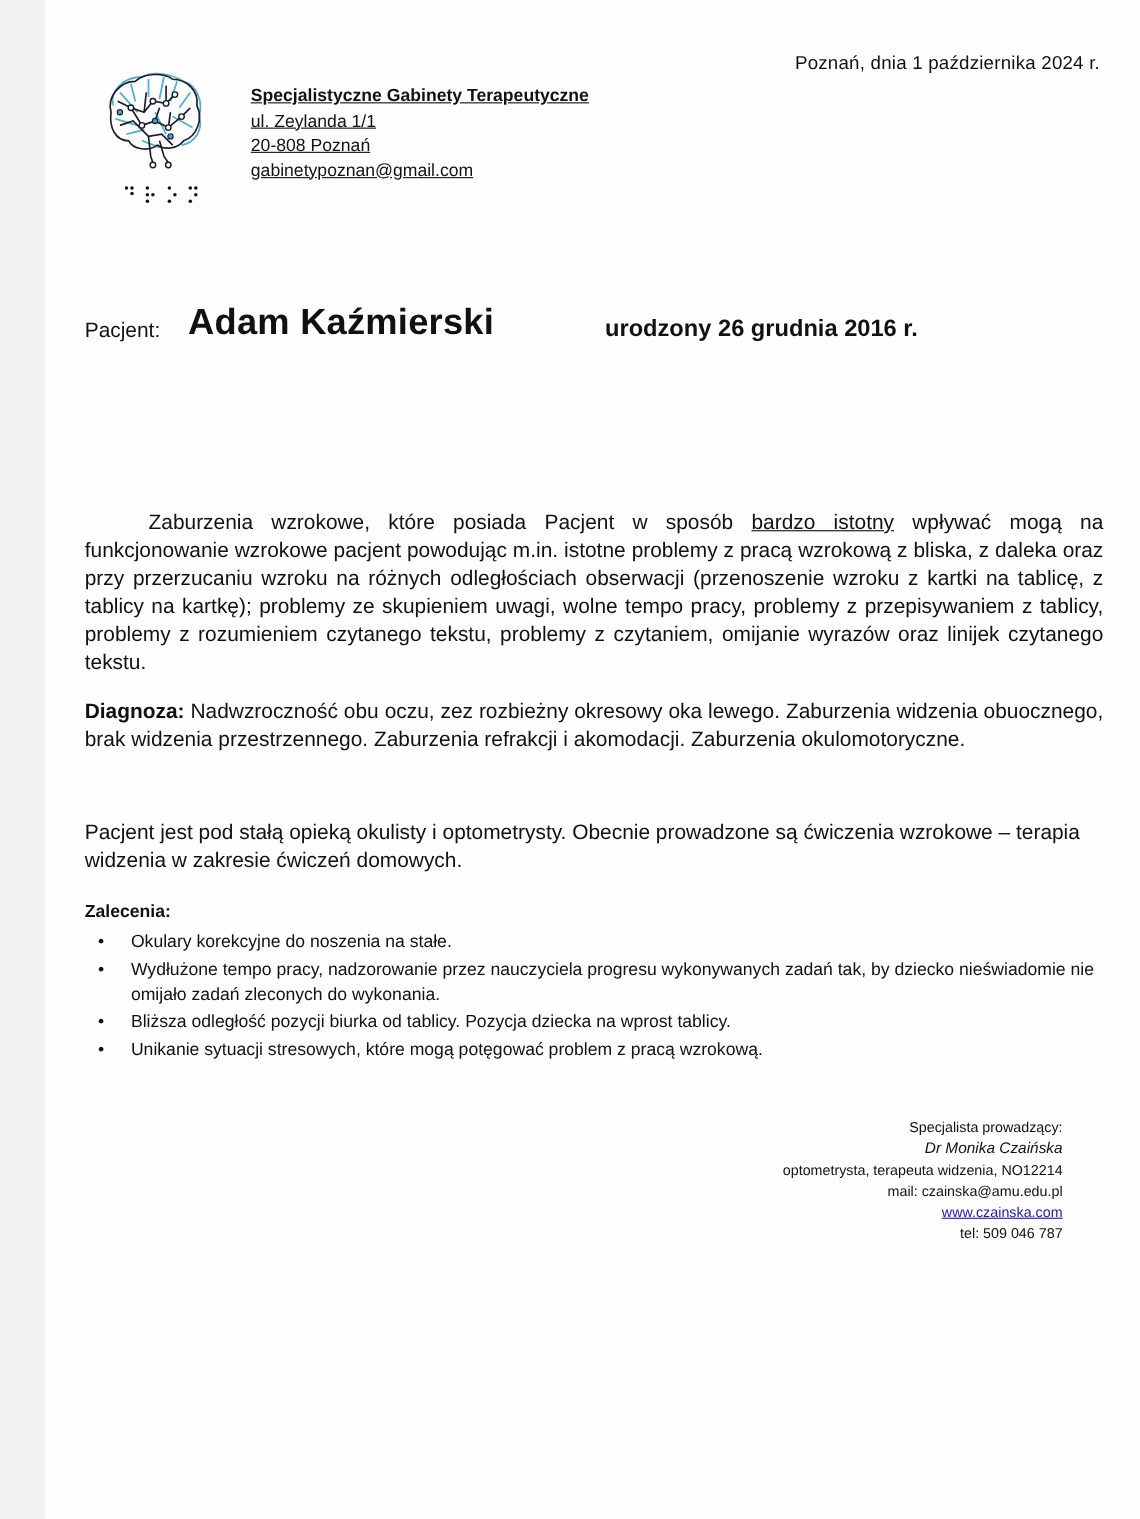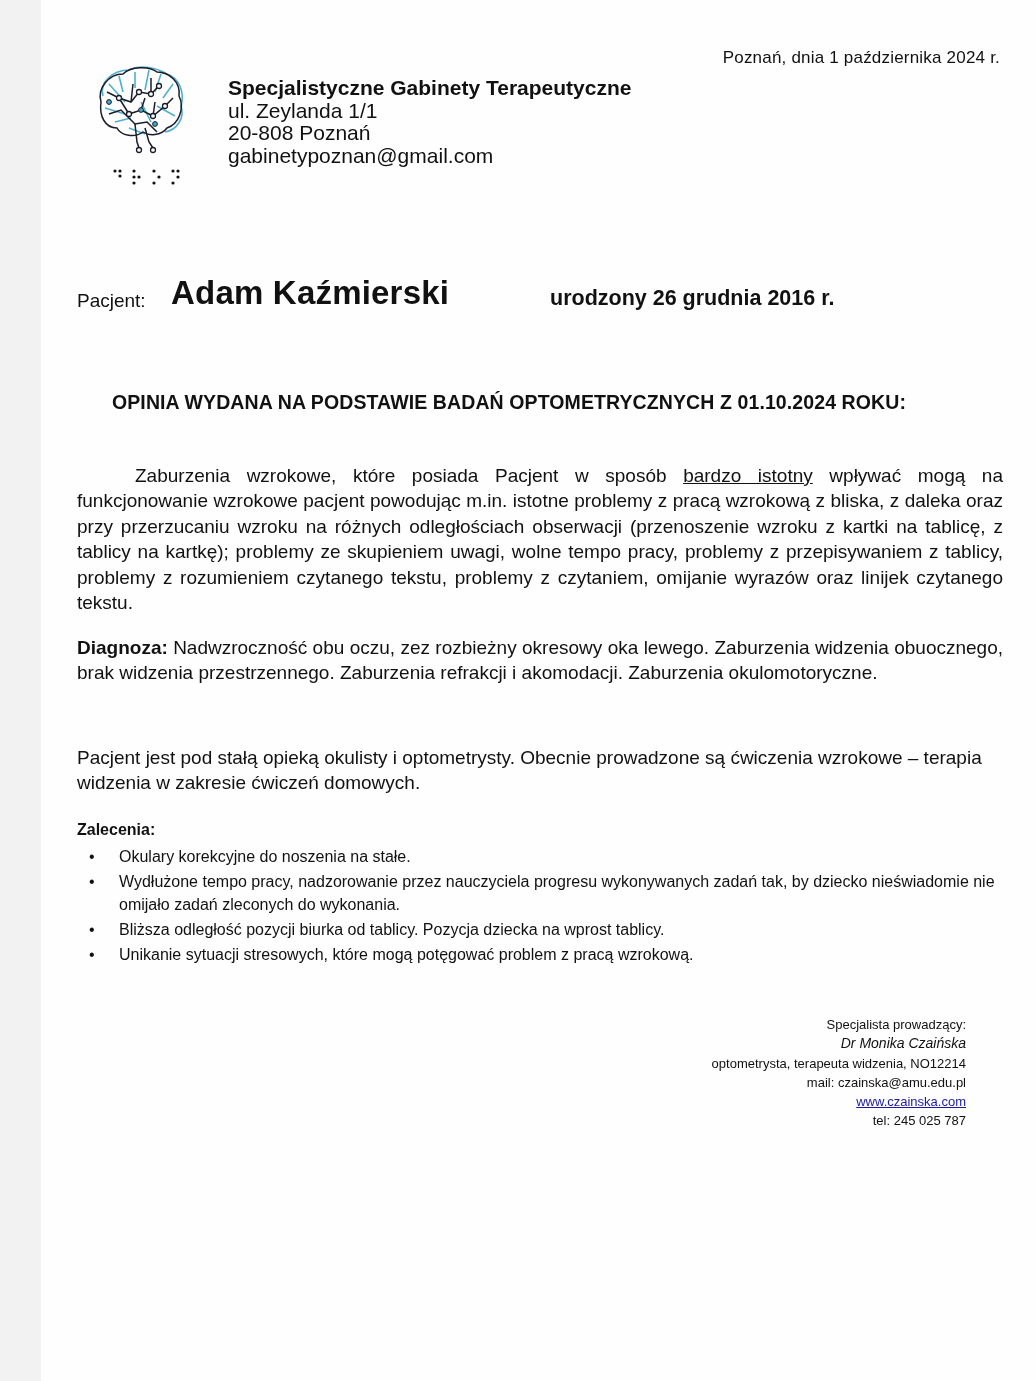--- a/index.html
+++ b/index.html
@@ -16,21 +16,21 @@
   .page {
     position: absolute; left: 43px; top: 0; width: 993px; height: 1344px;
     background: #fefefe;
   }
   .abs { position: absolute; white-space: nowrap; }
 
   
   .date-line { right: 36px; top: 48px; font-size: 17px; letter-spacing: 0.2px; }
   .logo { left: 52px; top: 62px; width: 92px; height: 100px; }
   .braille { left: 70px; top: 168px; width: 72px; height: 20px; }
-  .clinic { left: 185px; top: 77px; font-size: 21px; line-height: 22.5px; }
+  .clinic { left: 185px; top: 77px; font-size: 16px; line-height: 22.5px; text-decoration: underline; }
   .clinic .name { font-weight: bold; }
 
   
   .patient-label { left: 34px; top: 290px; font-size: 19px; }
   .patient-name { left: 128px; top: 274px; font-size: 33px; font-weight: bold; letter-spacing: 0.2px; }
   .patient-born { left: 507px; top: 286px; font-size: 21.5px; font-weight: bold; }
 
   
   .opinion-title { left: 69px; top: 391px; font-size: 19.5px; font-weight: bold; letter-spacing: 0.1px; }
 
@@ -128,21 +128,20 @@
     <div class="name">Specjalistyczne Gabinety Terapeutyczne</div>
     <div>ul. Zeylanda 1/1</div>
     <div>20-808 Poznań</div>
     <div>gabinetypoznan@gmail.com</div>
   </div>
 
   <div class="abs patient-label">Pacjent:</div>
   <div class="abs patient-name">Adam Kaźmierski</div>
   <div class="abs patient-born">urodzony 26 grudnia 2016 r.</div>
 
-  <div class="abs opinion-title">OPINIA WYDANA NA PODSTAWIE BADAŃ OPTOMETRYCZNYCH Z 01.10.2024  ROKU:</div>
 
   <div class="para p1"><span class="indent"></span><span>Zaburzenia wzrokowe, które posiada Pacjent w sposób </span><u>bardzo istotny</u><span> wpływać mogą na funkcjonowanie wzrokowe pacjent powodując m.in. istotne problemy z pracą wzrokową z bliska, z daleka oraz przy przerzucaniu wzroku na różnych odległościach obserwacji (przenoszenie wzroku z kartki na tablicę, z tablicy na kartkę); problemy ze skupieniem uwagi, wolne tempo pracy, problemy z przepisywaniem z tablicy, problemy z rozumieniem czytanego tekstu, problemy z czytaniem, omijanie wyrazów oraz linijek czytanego tekstu.</span></div>
 
   <div class="para p2"><b>Diagnoza:</b><span> Nadwzroczność obu oczu, zez rozbieżny okresowy oka lewego. Zaburzenia widzenia obuocznego, brak widzenia przestrzennego. Zaburzenia refrakcji i akomodacji. Zaburzenia okulomotoryczne.</span></div>
 
   <div class="para p3">Pacjent jest pod stałą opieką okulisty i optometrysty. Obecnie prowadzone są ćwiczenia wzrokowe – terapia widzenia w zakresie ćwiczeń domowych.</div>
 
   <div class="abs recs-title">Zalecenia:</div>
   <ul class="recs">
     <li><span class="bullet">•</span><span>Okulary korekcyjne do noszenia na stałe.</span></li>
@@ -150,15 +149,15 @@
     <li><span class="bullet">•</span><span>Bliższa odległość pozycji biurka od tablicy. Pozycja dziecka na wprost tablicy.</span></li>
     <li><span class="bullet">•</span><span>Unikanie sytuacji stresowych, które mogą potęgować problem z pracą wzrokową.</span></li>
   </ul>
 
   <div class="sig">
     <div>Specjalista prowadzący:</div>
     <div class="doctor">Dr Monika Czaińska</div>
     <div><span>optometrysta, terapeuta widzenia, </span><span class="reg">NO12214</span></div>
     <div>mail: czainska@amu.edu.pl</div>
     <div><a href="www.czainska.com">www.czainska.com</a></div>
-    <div>tel: 245 025 787</div>
+    <div>tel: 509 046 787</div>
   </div>
 </div>
 
 </body></html>

